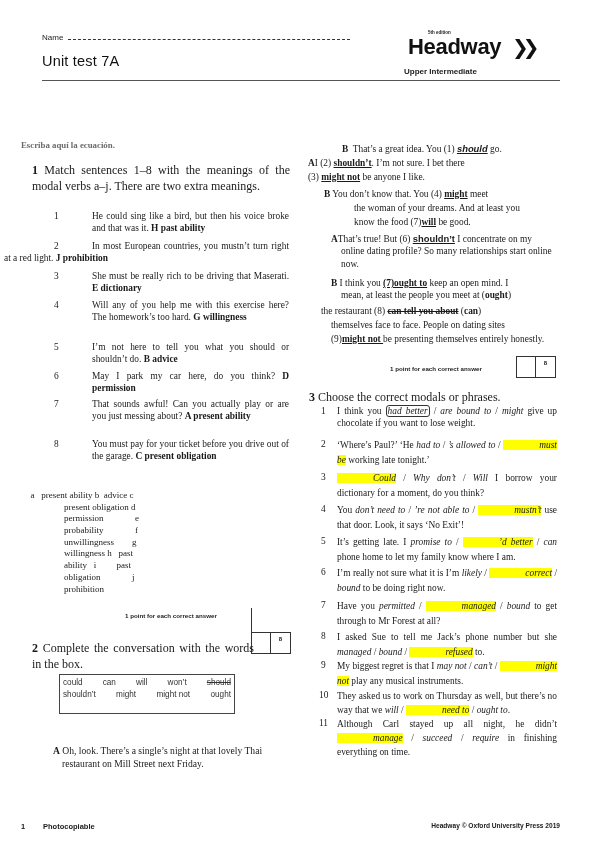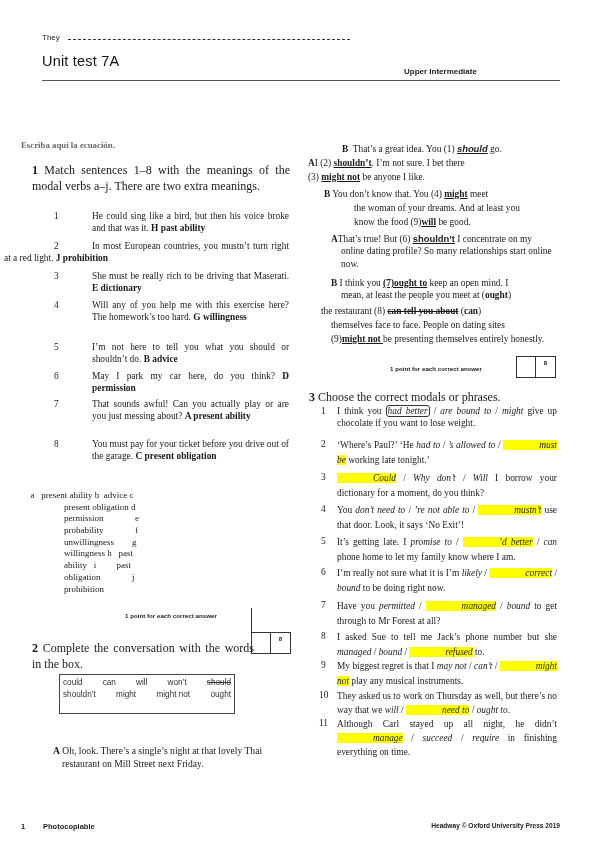--- a/index.html
+++ b/index.html
@@ -50,23 +50,28 @@
     .circled { border: 1px solid #333; border-radius: 3px; padding: 0 1px; font-style: italic; }
 
     .footer-num { position: absolute; left: 21px; top: 822px; font-family: "Liberation Sans", sans-serif; font-size: 7.5px; font-weight: bold; }
     .footer-label { position: absolute; left: 43px; top: 822px; font-family: "Liberation Sans", sans-serif; font-size: 7.5px; font-weight: bold; }
     .footer-copy { position: absolute; right: 40px; top: 822px; font-family: "Liberation Sans", sans-serif; font-size: 6.6px; font-weight: bold; }
   </style>
 </head>
 <body>
 
 <div class="header">
-  <span class="name-line">They</span>
+  <span class="name-line">Name</span>
   <div class="name-dash"></div>
   <span class="unit-title">Unit test 7A</span>
+  <div class="logo">
+    <span class="logo-edition">5th edition</span>
+    <span class="logo-word">Headway</span>
+    <span class="logo-arrows">❯❯</span>
+  </div>
   <span class="level">Upper Intermediate</span>
   <div class="header-rule"></div>
 </div>
 
 <div class="equation-hint">Escriba aquí la ecuación.</div>
 
 <div class="col-left">
 
   <div class="abs instr" style="left:32px; top:163px; width:258px;">
     <span class="q-num">1</span>
@@ -159,21 +164,21 @@
     <b>A</b><span>I (2) </span><span class="ans">shouldn’t</span><span>. I’m not sure. I bet there</span>
   </div>
   <div class="abs" style="left:8px; top:171px; width:270px;">
     <span>(3) </span><span class="ans">might not</span><span> be anyone I like.</span>
   </div>
   <div class="abs" style="left:24px; top:188px; width:270px;">
     <b>B</b> <span>You don’t know that. You (4) </span><span class="ans">might</span><span> meet</span>
   </div>
   <div class="abs" style="left:54px; top:202px; width:240px;">the woman of your dreams. And at least you</div>
   <div class="abs" style="left:54px; top:216px; width:240px;">
-    <span>know the food (9)</span><span class="ans">will</span><span> be good.</span>
+    <span>know the food (7)</span><span class="ans">will</span><span> be good.</span>
   </div>
   <div class="abs" style="left:31px; top:233px; width:225px; text-indent:-10px; padding-left:10px;">
     <b>A</b><span>That’s true! But (6) </span><span class="ans-sans" style="font-style:normal;">shouldn’t</span><span> I concentrate on my online dating profile? So many relationships start online now.</span>
   </div>
   <div class="abs" style="left:31px; top:277px; width:232px; text-indent:-10px; padding-left:10px;">
     <b>B</b> <span>I think you </span><span class="ans">(7)ought  to</span><span> keep an open mind. I</span><br>
     <span>mean, at least the people you meet at (</span><b>ought</b><span>)</span>
   </div>
   <div class="abs" style="left:21px; top:305px; width:260px;">
     <span>the restaurant (8) </span><b class="strike">can tell you about</b><span> (</span><b>can</b><span>)</span>

